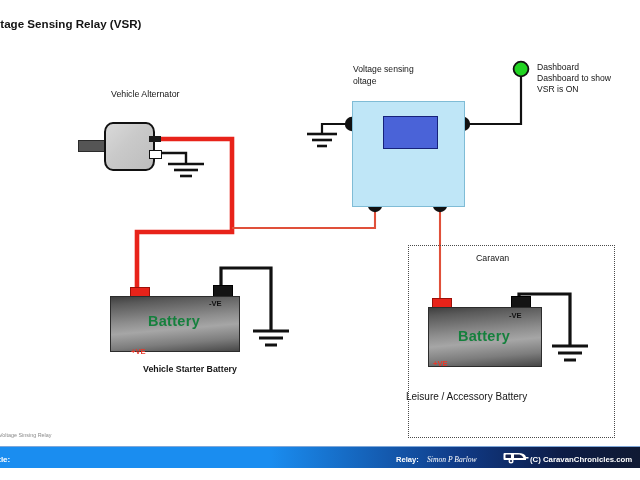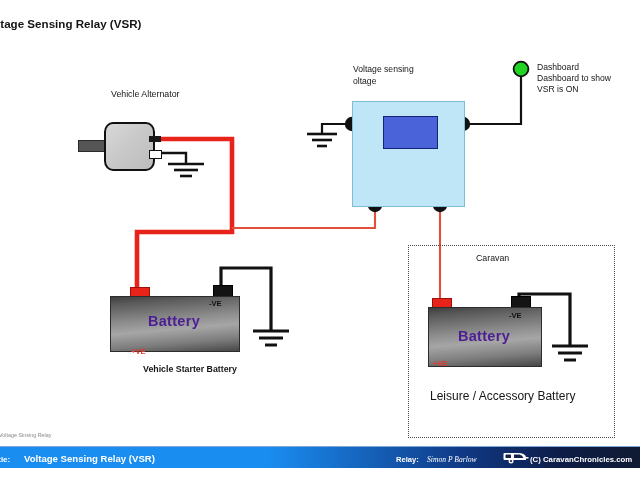--- a/index.html
+++ b/index.html
@@ -53,21 +53,21 @@
     background:#4a63d8;border:1.6px solid #16227a;
   }
 
   
   .batt-body{
     position:absolute;
     background:linear-gradient(175deg,#3f3f3f 0%,#5a5a5a 12%,#8e8e8e 42%,#a6a6a6 58%,#7d7d7d 80%,#474747 100%);
     border:1.6px solid #2c2c2c;
   }
   .batt-word{
-    position:absolute;color:#4c1d95;font-weight:bold;letter-spacing:.3px;
+    position:absolute;color:#15803d;font-weight:bold;letter-spacing:.3px;
     text-align:center;
   }
   .batt-pos-lbl{position:absolute;color:#e8382a;font-weight:bold;font-size:7.6px;margin-top:48px;}
   .batt-neg-lbl{position:absolute;color:#111;font-weight:bold;font-size:7.6px;}
   .term-pos{position:absolute;background:#e8231a;border:1px solid #9c1008;}
   .term-neg{position:absolute;background:#141414;border:1px solid #000;}
 
   
   #caravan-box{
     position:absolute;left:408px;top:245px;width:205px;height:191px;
@@ -183,29 +183,28 @@
   <div class="batt-neg-lbl" style="left:209px;top:299px;">-VE</div>
   <div class="batt-word" style="left:110px;top:313px;width:128px;font-size:14.5px;">Battery</div>
   <div class="lbl" style="left:128px;top:364px;font-size:8.8px;font-weight:bold;margin-left:15px;">Vehicle Starter Battery</div>
 
   <div class="term-pos" style="left:432px;top:298px;width:18px;height:10px;"></div>
   <div class="term-neg" style="left:511px;top:296px;width:18px;height:11px;"></div>
   <div class="batt-body" style="left:428px;top:307px;width:112px;height:58px;"></div>
   <div class="batt-pos-lbl" style="left:433px;top:311px;">+VE</div>
   <div class="batt-neg-lbl" style="left:509px;top:311px;">-VE</div>
   <div class="batt-word" style="left:428px;top:328px;width:112px;font-size:14.5px;">Battery</div>
-  <div class="lbl" style="left:430px;top:391px;font-size:12px;">Leisure / Accessory Battery</div>
+  <div class="lbl" style="left:406px;top:391px;font-size:10px;">Leisure / Accessory Battery</div>
 
   <div id="file-note">: Voltage Sinsing Relay</div>
   <div id="footer-top-rule"></div>
   <div id="footer-bar"></div>
   <div id="footer-bot-rule"></div>
 
   <div class="foot-txt" id="footer-title-key">itle:</div>
-  <div class="foot-txt" id="footer-title-val">Voltage Sensing Relay (VSR)</div>
   <div class="foot-txt" id="footer-drawn-key">Relay:</div>
   <div class="foot-txt" id="footer-drawn-val">Simon P Barlow</div>
   <div class="foot-txt" id="footer-copy">(C) CaravanChronicles.com</div>
 
   <svg id="van-logo" viewBox="0 0 52 30">
     <path d="M3 6 L30 6 Q44 6 46 14 L46 20 L3 20 Q1 20 1 18 L1 8 Q1 6 3 6 Z" fill="#ffffff"></path>
     <rect x="5" y="9" width="11" height="7" rx="1.2" fill="#16224c"></rect>
     <path d="M22 9 L33 9 Q39 10 41 16 L22 16 Z" fill="#16224c"></path>
     <circle cx="16" cy="22" r="5" fill="#ffffff"></circle>
     <circle cx="16" cy="22" r="2.2" fill="#16224c"></circle>

